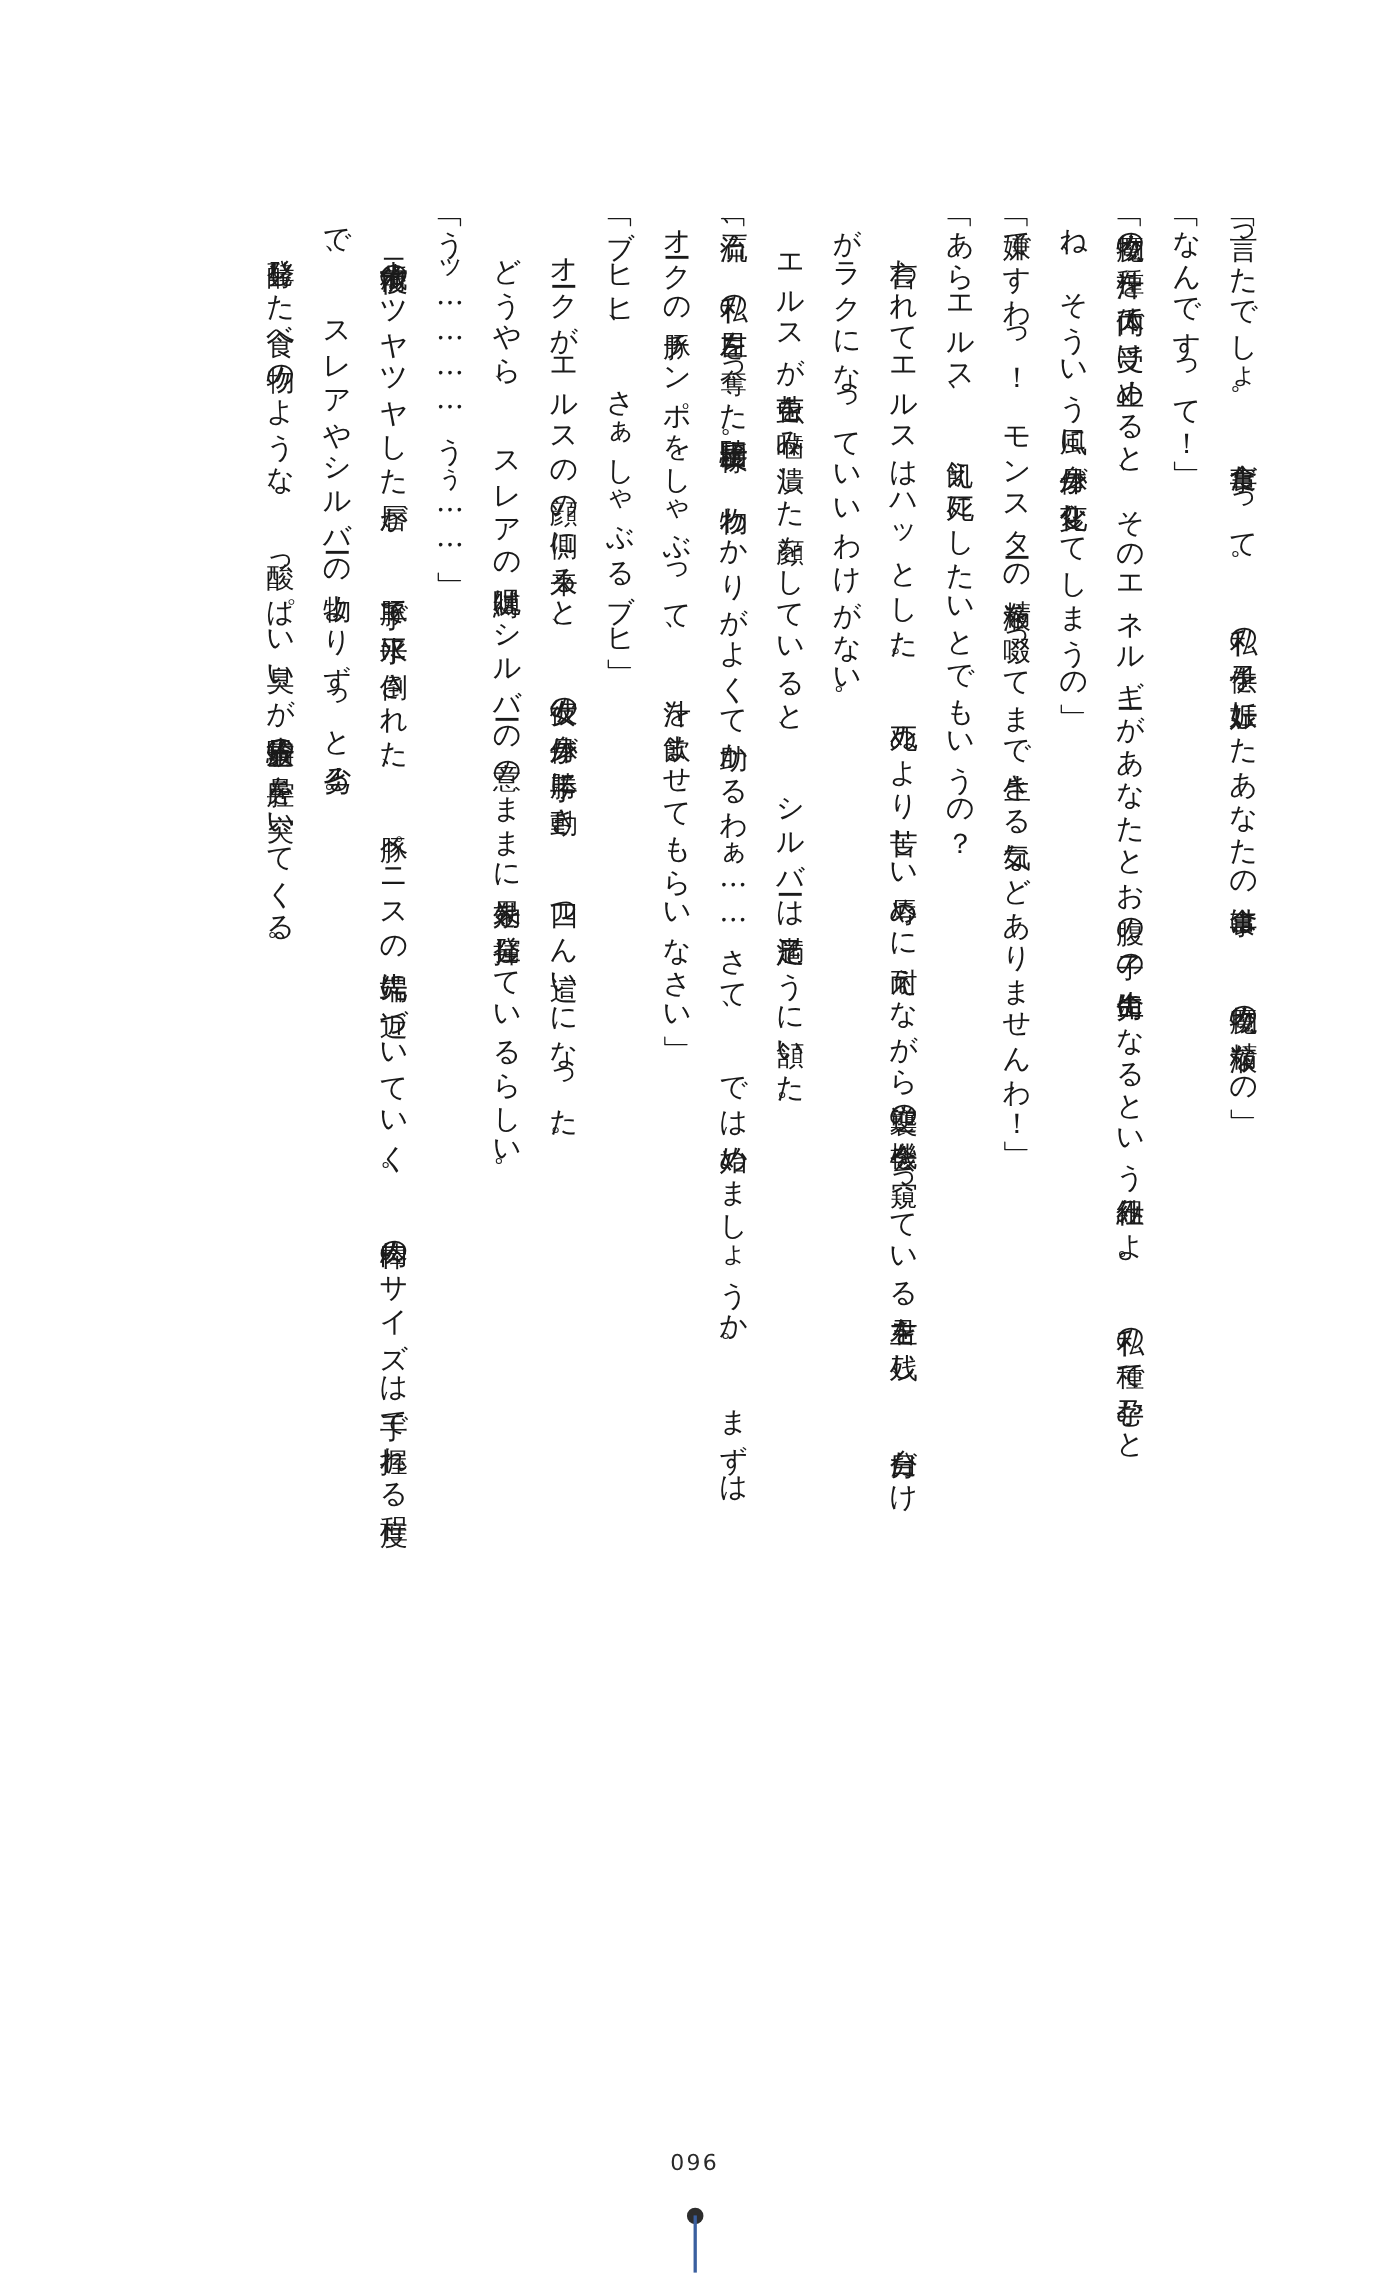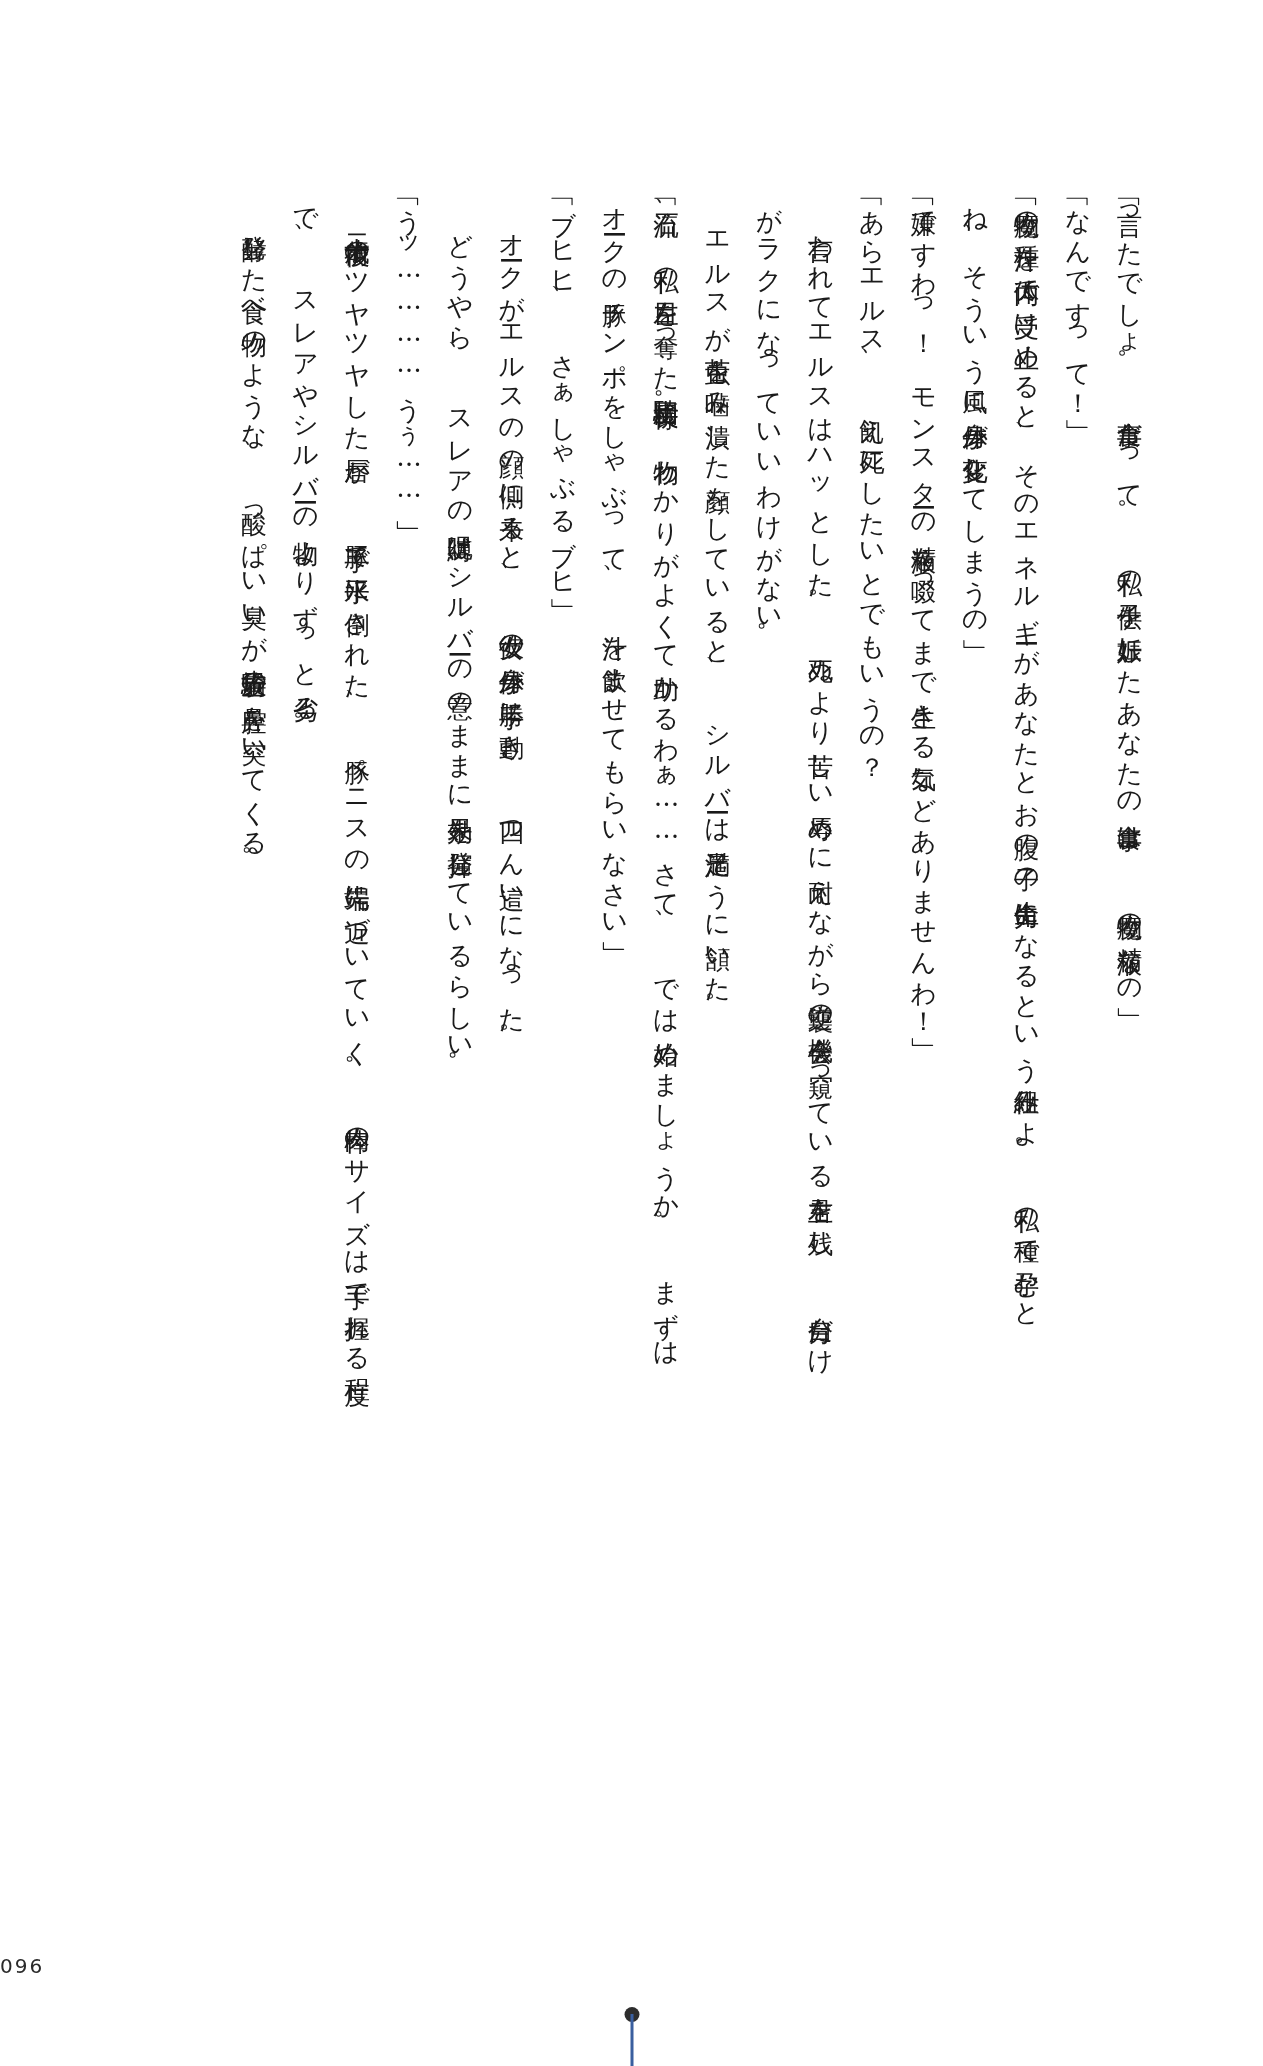--- a/index.html
+++ b/index.html
@@ -47,21 +47,21 @@
   #text-block p.indent {
     text-indent: 1em;
   }
 
   
   #page-number {
     position: absolute;
     bottom: 88px;
     left: 0;
     right: 0;
-    text-align: left;
+    text-align: center;
     font-family: "DejaVu Sans", "Liberation Sans", sans-serif;
     font-size: 20px;
     letter-spacing: 2px;
     color: #2a2a2a;
   }
 
   
   #footer-rule {
     position: absolute;
     bottom: 0;

